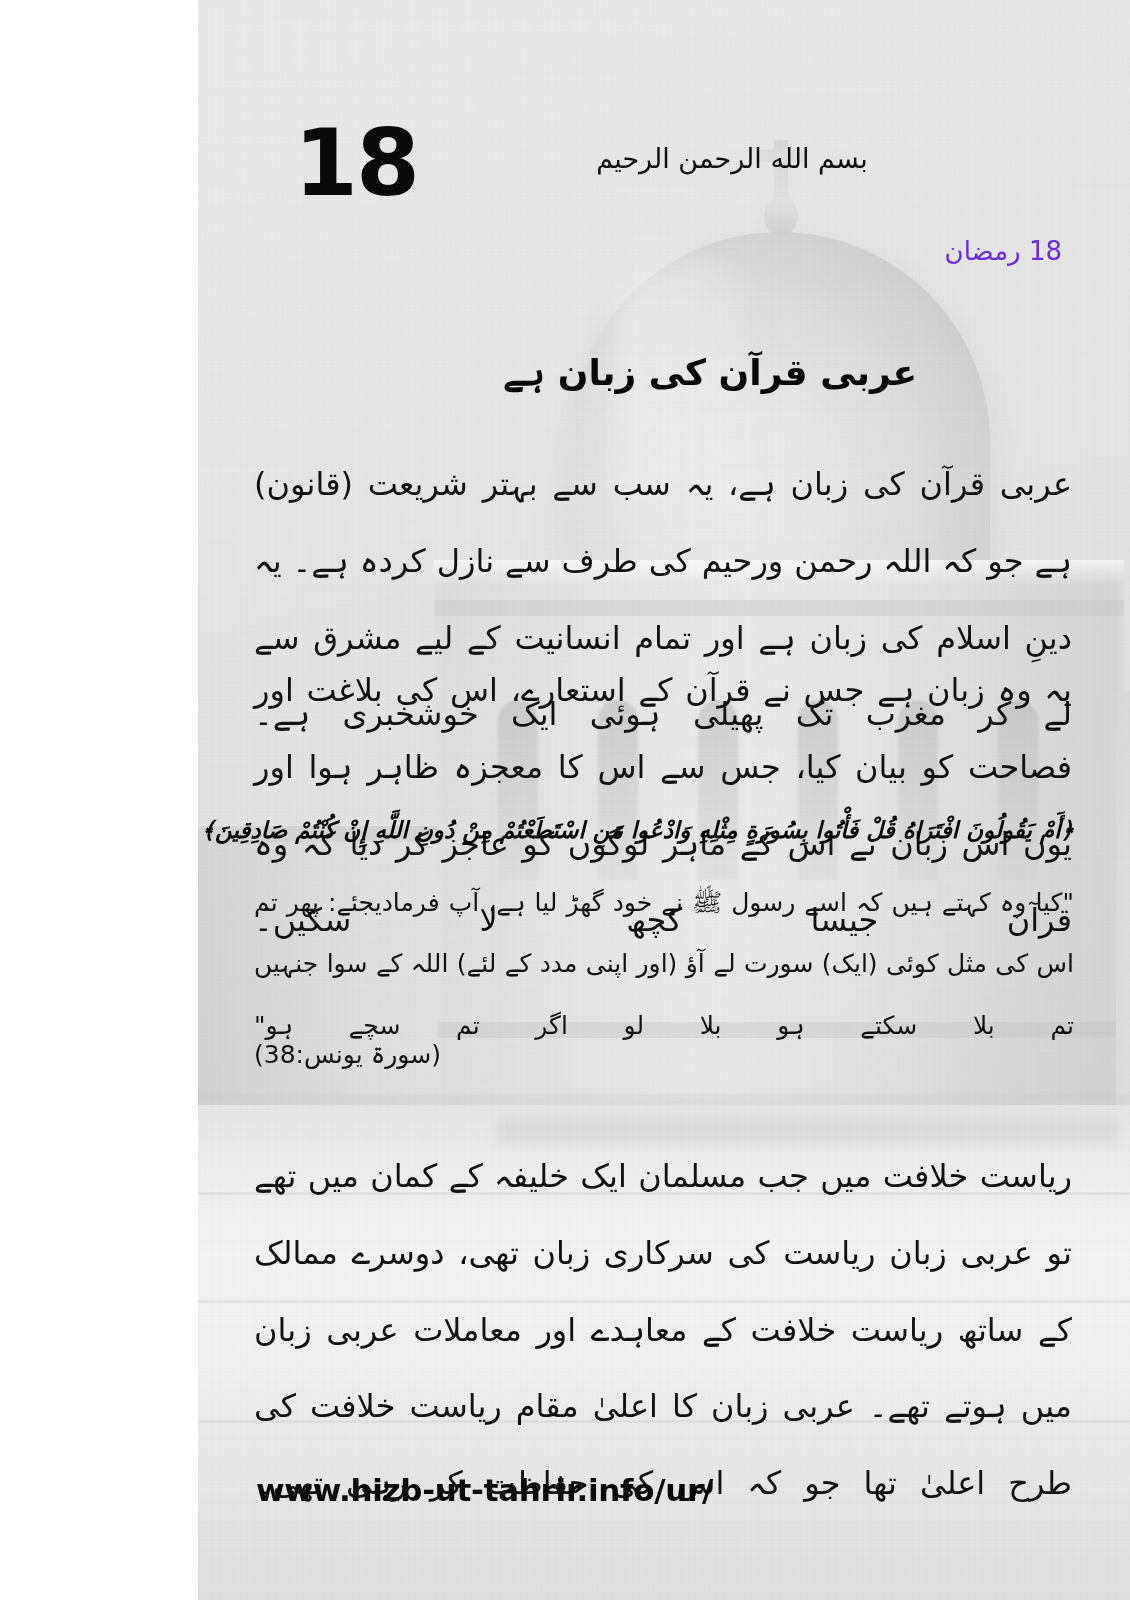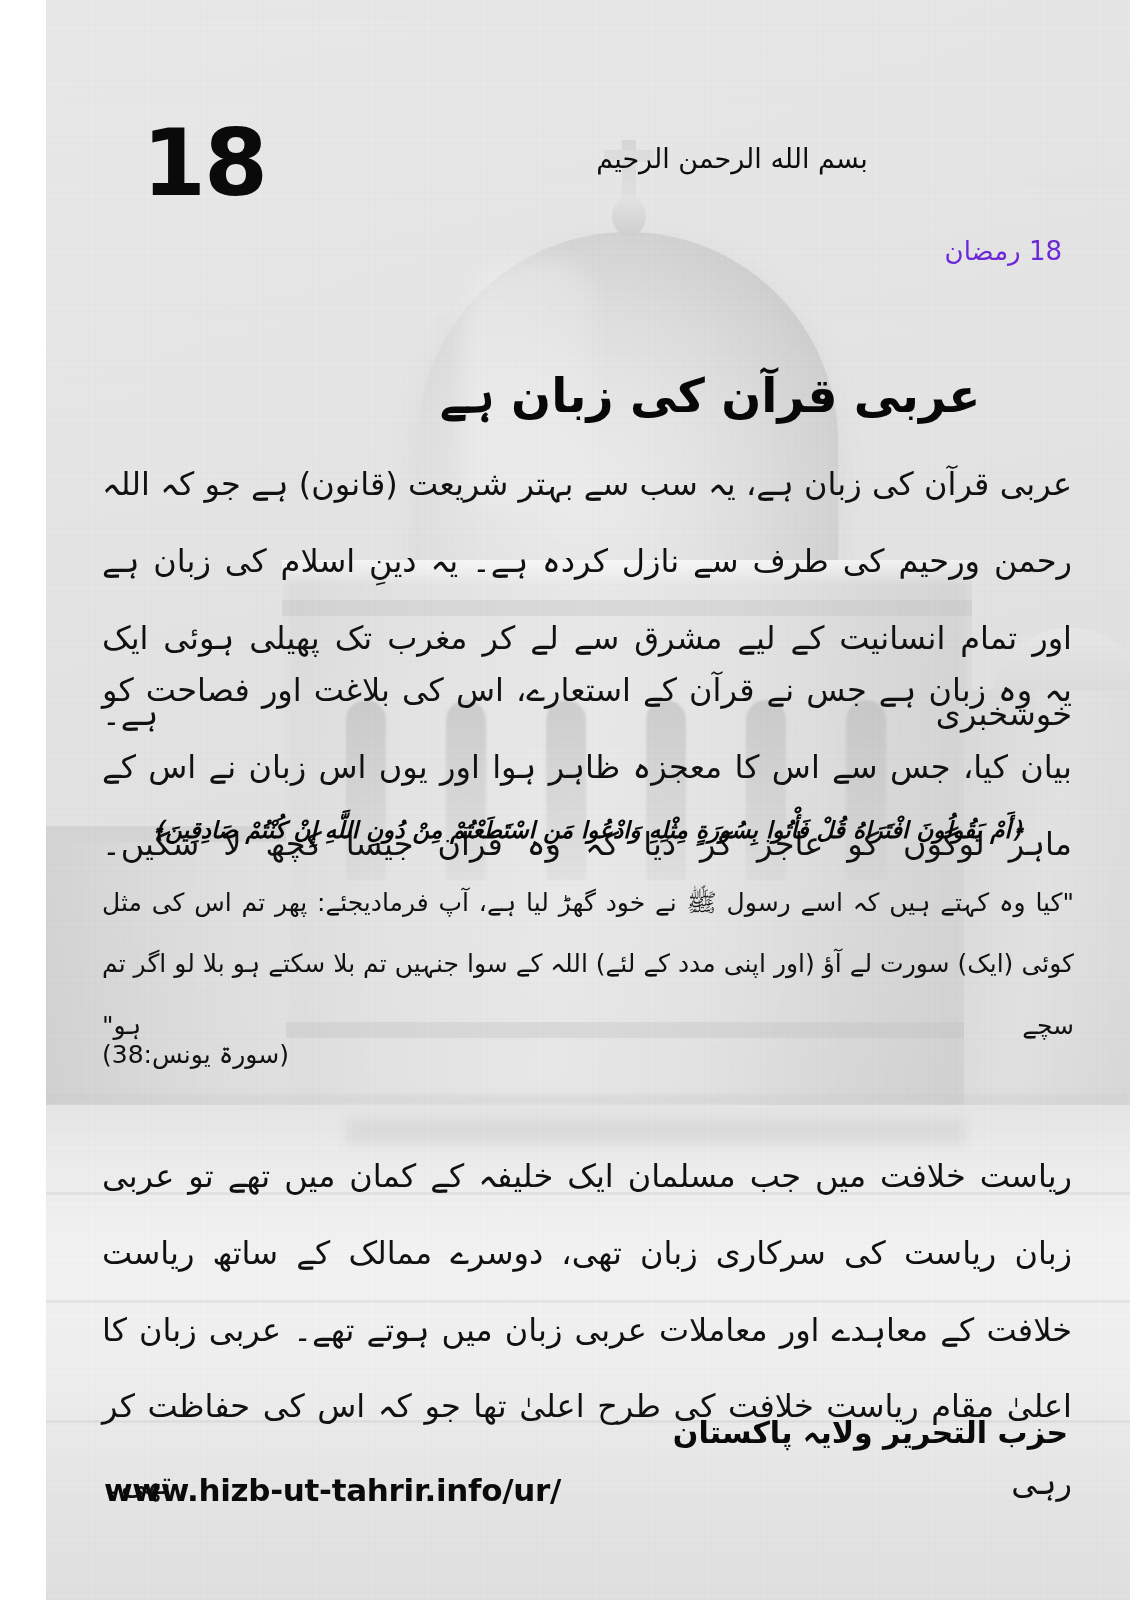--- a/index.html
+++ b/index.html
@@ -7,21 +7,21 @@
     margin: 0;
     padding: 0;
     background: #ffffff;
   }
   body {
     font-family: "Liberation Sans", sans-serif;
   }
 
   .page {
     position: relative;
-    width: 1084px;
+    width: 932px;
     height: 1600px;
     overflow: hidden;
     background: #dfe3e8;
   }
 
   
   .bg-photo {
     position: absolute;
     inset: 0;
     overflow: hidden;
@@ -254,26 +254,26 @@
     right: 68px;
     top: 236px;
     font-family: "DejaVu Sans", "Liberation Sans", sans-serif;
     font-size: 26px;
     color: #6d28d9;
   }
 
   .headline {
     position: absolute;
     right: 70px;
-    top: 330px;
+    top: 322px;
     width: 700px;
     text-align: center;
     font-family: "DejaVu Sans", "Liberation Sans", sans-serif;
     font-weight: 700;
-    font-size: 47px;
+    font-size: 36px;
     line-height: 1.5;
     color: #080808;
   }
 
   .body-block {
     position: absolute;
     right: 58px;
     left: 56px;
     font-family: "DejaVu Sans", "Liberation Sans", sans-serif;
     color: #111111;
@@ -412,18 +412,17 @@
     <div class="ayah">﴿أَمْ يَقُولُونَ افْتَرَاهُ قُلْ فَأْتُوا بِسُورَةٍ مِثْلِهِ وَادْعُوا مَنِ اسْتَطَعْتُمْ مِنْ دُونِ اللَّهِ إِنْ كُنْتُمْ صَادِقِينَ﴾</div>
 
     <div class="translation">"کیا وہ کہتے ہیں کہ اسے رسول ﷺ نے خود گھڑ لیا ہے، آپ فرمادیجئے: پھر تم اس کی مثل کوئی (ایک) سورت لے آؤ (اور اپنی مدد کے لئے) اللہ کے سوا جنہیں تم بلا سکتے ہو بلا لو اگر تم سچے ہو"</div>
 
     <div class="citation">
       <span class="cite-inner">(سورۃ یونس:38)</span>
     </div>
 
     <div class="body-block para p4">ریاست خلافت میں جب مسلمان ایک خلیفہ کے کمان میں تھے تو عربی زبان ریاست کی سرکاری زبان تھی، دوسرے ممالک کے ساتھ ریاست خلافت کے معاہدے اور معاملات عربی زبان میں ہوتے تھے۔ عربی زبان کا اعلیٰ مقام ریاست خلافت کی طرح اعلیٰ تھا جو کہ اس کی حفاظت کر رہی تھی۔</div>
 
-    <div class="footer-org">حزب التحریر ولایہ پاکستان</div>
 
     <div class="footer-url">www.hizb-ut-tahrir.info/ur/</div>
 
   </div>
 </div>
 
 </body></html>

